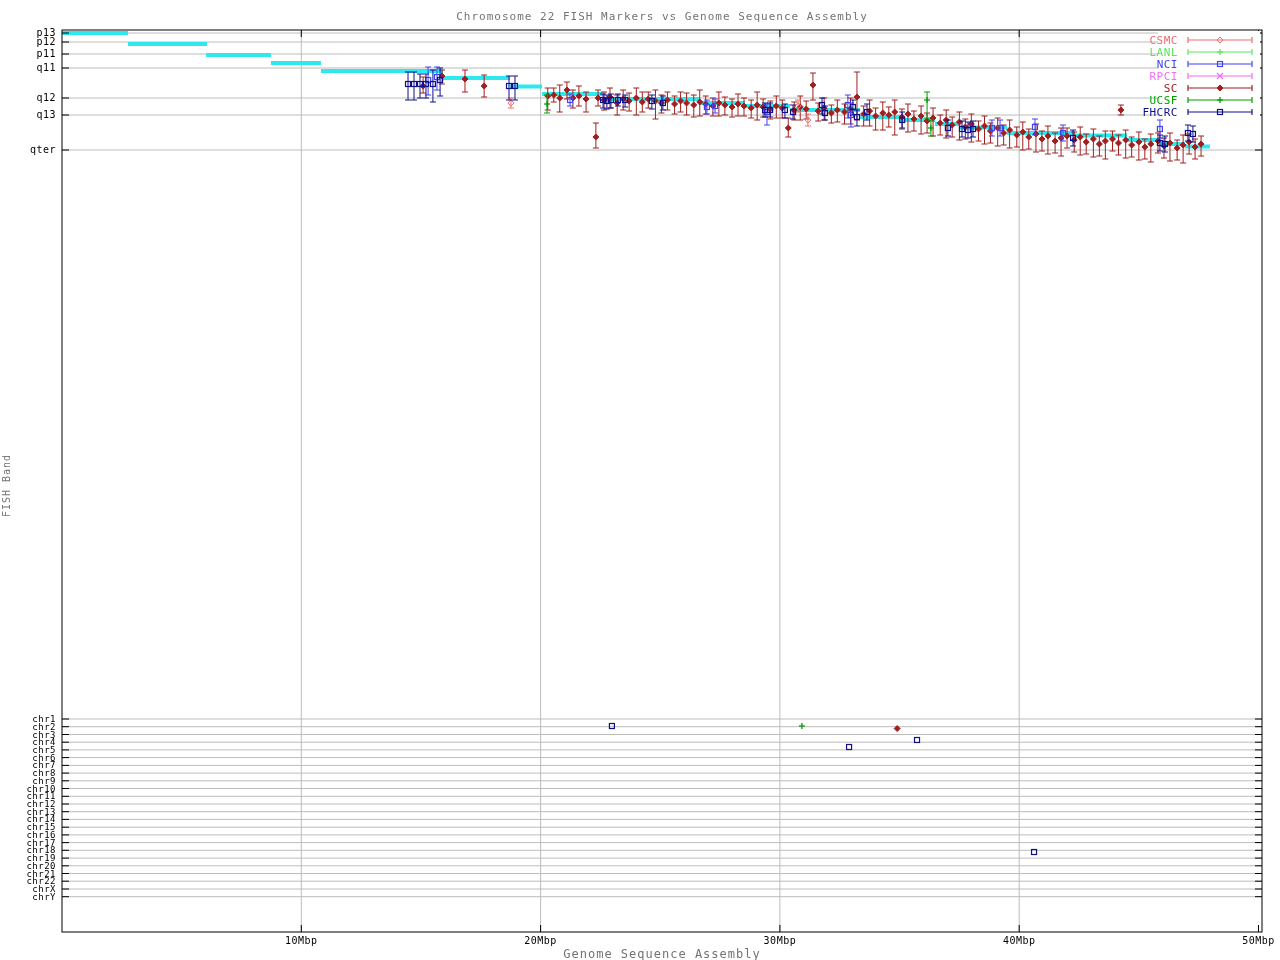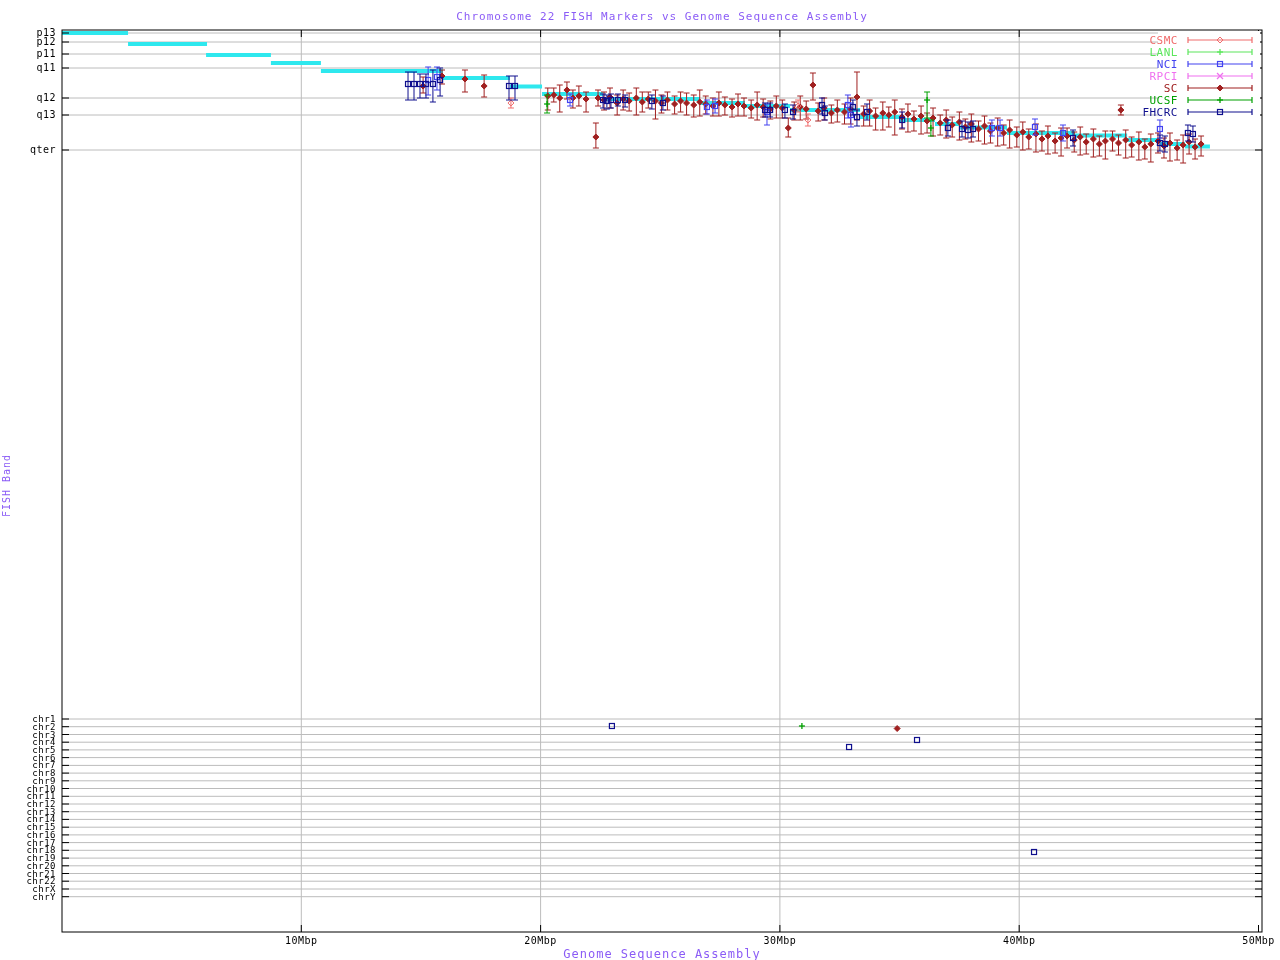--- a/index.html
+++ b/index.html
@@ -1,17 +1,17 @@
 <!DOCTYPE html>
 <html><head>
 <meta charset="utf-8">
 <style>
   html,body{margin:0;padding:0;background:#ffffff;}
   .chart{position:relative;width:1280px;height:960px;background:#ffffff;
-         font-family:"DejaVu Sans Mono",monospace;color:#8b5cf6;}
+         font-family:"DejaVu Sans Mono",monospace;color:#737373;}
   .title{position:absolute;top:10px;left:62px;width:1200px;text-align:center;
          font-size:11px;letter-spacing:1px;}
   .xlabel{position:absolute;top:947px;left:62px;width:1200px;text-align:center;
           font-size:12px;letter-spacing:1px;}
   .ylabel{position:absolute;top:480px;left:-64px;width:140px;text-align:center;
           font-size:10px;letter-spacing:1px;transform:rotate(-90deg);}
   svg{position:absolute;top:0;left:0;}
   text{font-family:"DejaVu Sans Mono",monospace;}
 </style>
 </head>

